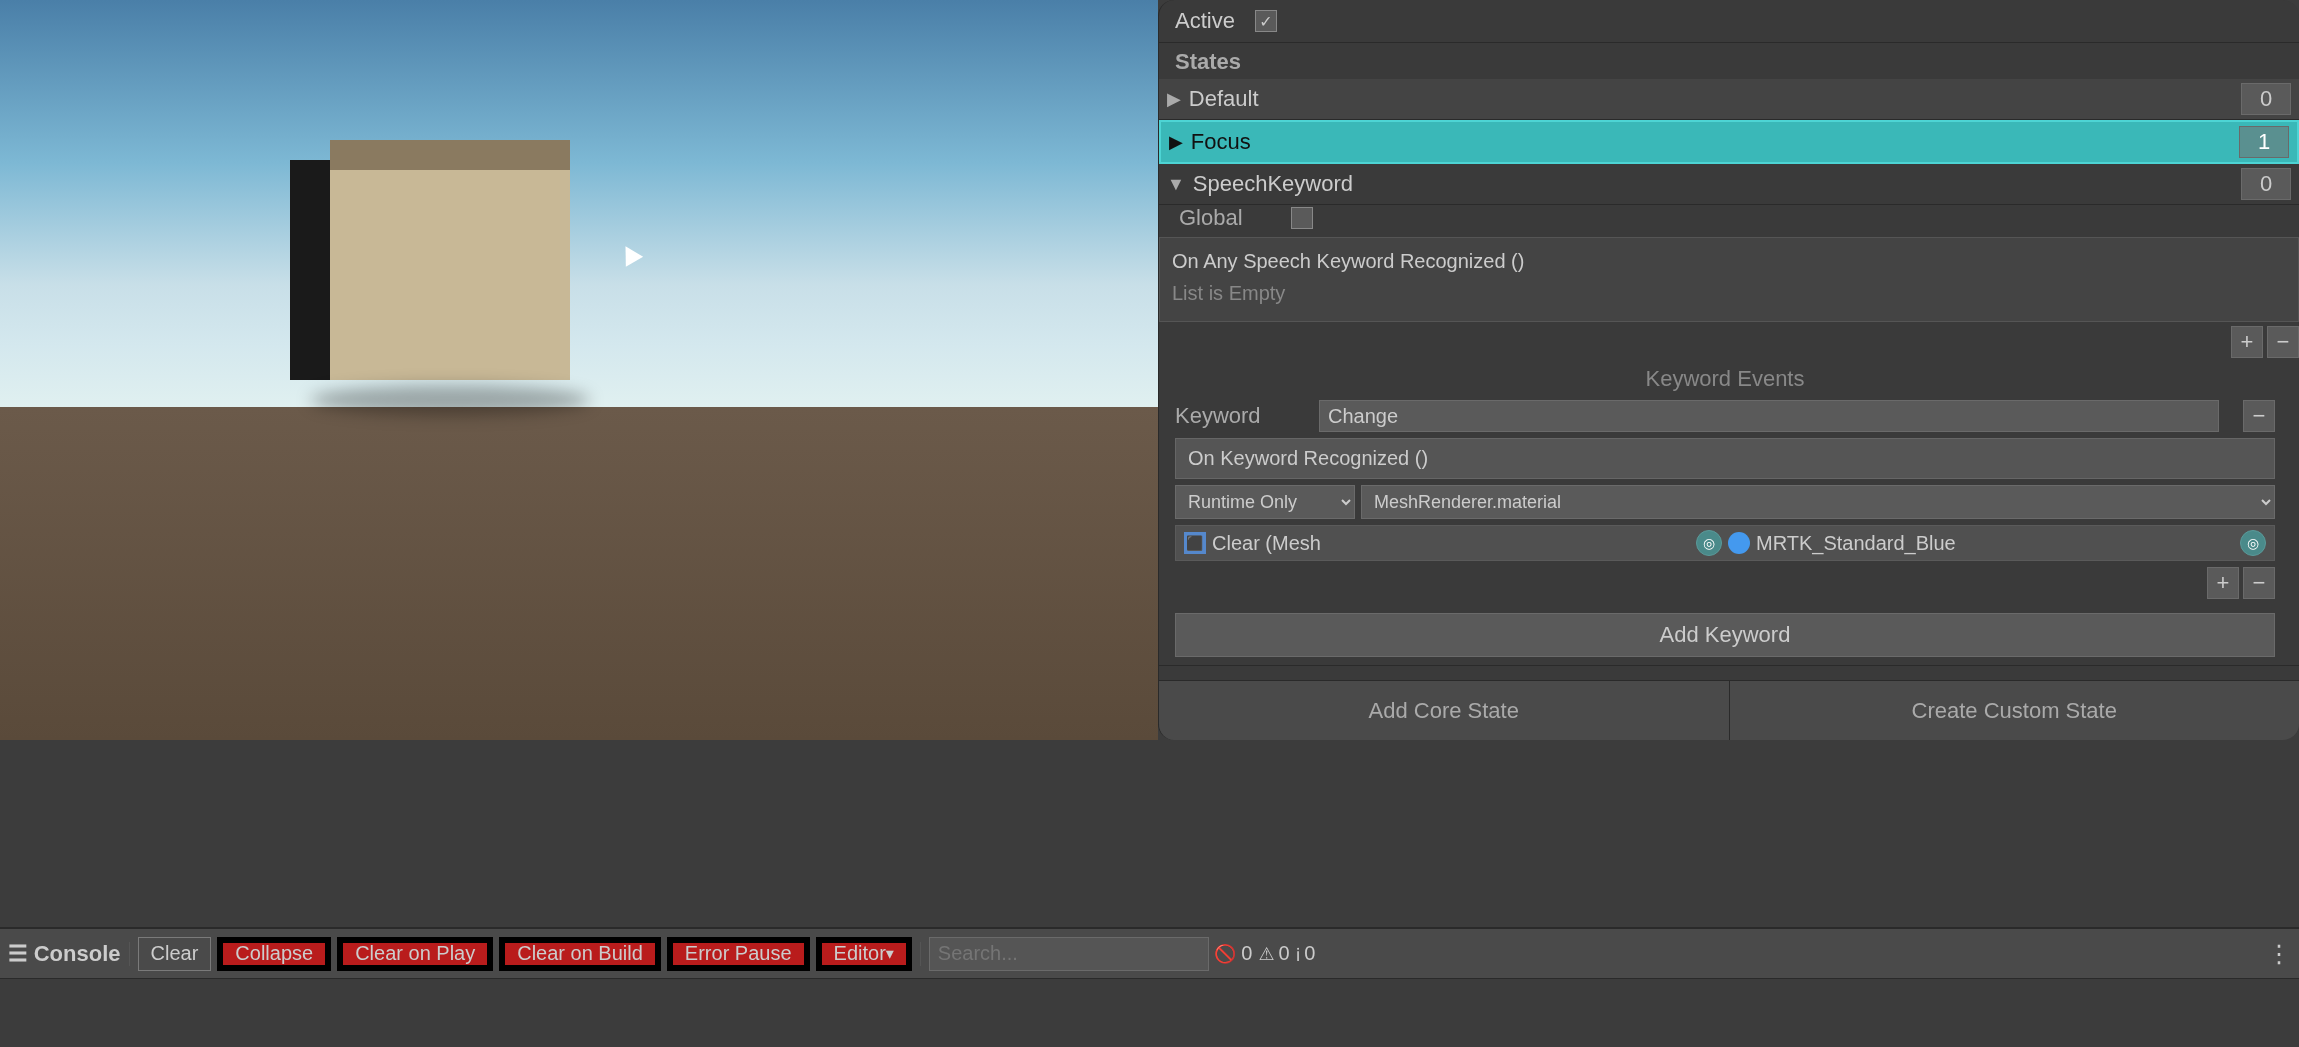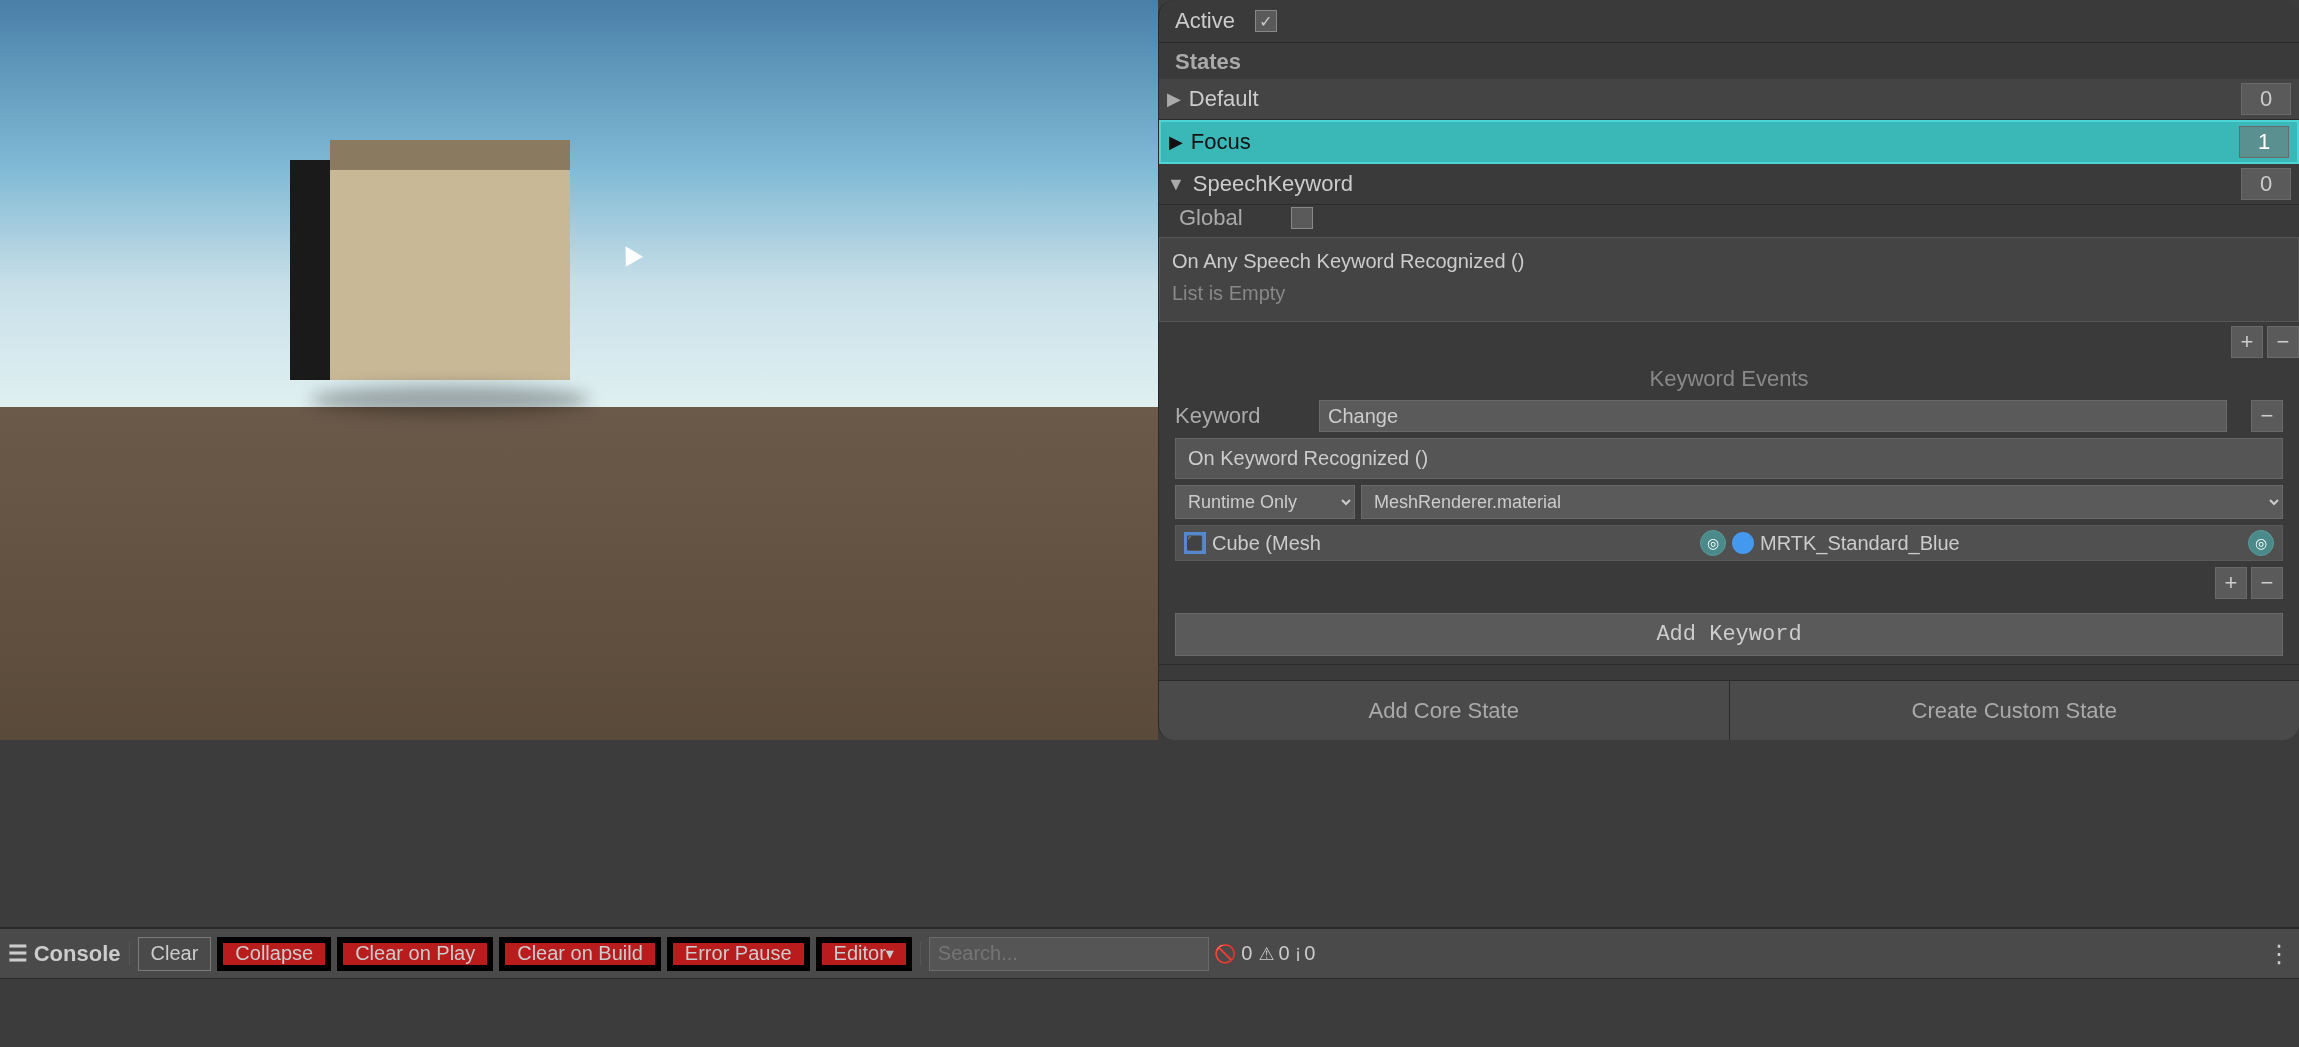--- a/index.html
+++ b/index.html
@@ -421,21 +421,20 @@
     .add-keyword-btn {
       width: 100%;
       background: #5a5a5a;
       border: 1px solid #6a6a6a;
       color: #cccccc;
       font-size: 22px;
       padding: 8px;
       text-align: center;
       cursor: pointer;
       margin-top: 6px;
-      font-family: Liberation Mono, monospace;
     }
 
     
     .bottom-buttons {
       display: flex;
       border-top: 1px solid #2a2a2a;
       height: 60px;
     }
 
     .add-core-btn {
@@ -609,21 +608,21 @@
       <div class="event-box">
         <span class="event-title">On Any Speech Keyword Recognized ()</span>
         <div class="list-empty">List is Empty</div>
       </div>
 
       <div class="add-remove-row">
         <button class="add-btn">+</button>
         <button class="remove-btn">−</button>
       </div>
 
-      <div style="padding: 0 16px 8px 16px;">
+      <div style="padding: 0 24px 8px 16px;">
         <div class="keyword-events-title">Keyword Events</div>
 
         
         <div class="keyword-row">
           <span class="keyword-label">Keyword</span>
           <input class="keyword-input" type="text" value="Change" style="">
           <button class="keyword-remove-btn">−</button>
         </div>
 
         
@@ -639,21 +638,21 @@
           <select class="mesh-select">
             <option>MeshRenderer.material</option>
           </select>
         </div>
 
         
         <div class="object-row">
           <div class="object-icon">
             <span style="font-size:14px; color:white;">⬛</span>
           </div>
-          <span class="object-name">Cube (Mesh</span>
+          <span class="object-name">Clear (Mesh</span>
           <div class="object-target-btn">
             <span style="font-size:14px; color:white;">◎</span>
           </div>
           <div class="material-icon"></div>
           <span class="material-name">MRTK_Standard_Blue</span>
           <div class="material-target-btn">
             <span style="font-size:14px; color:white;">◎</span>
           </div>
         </div>
 

